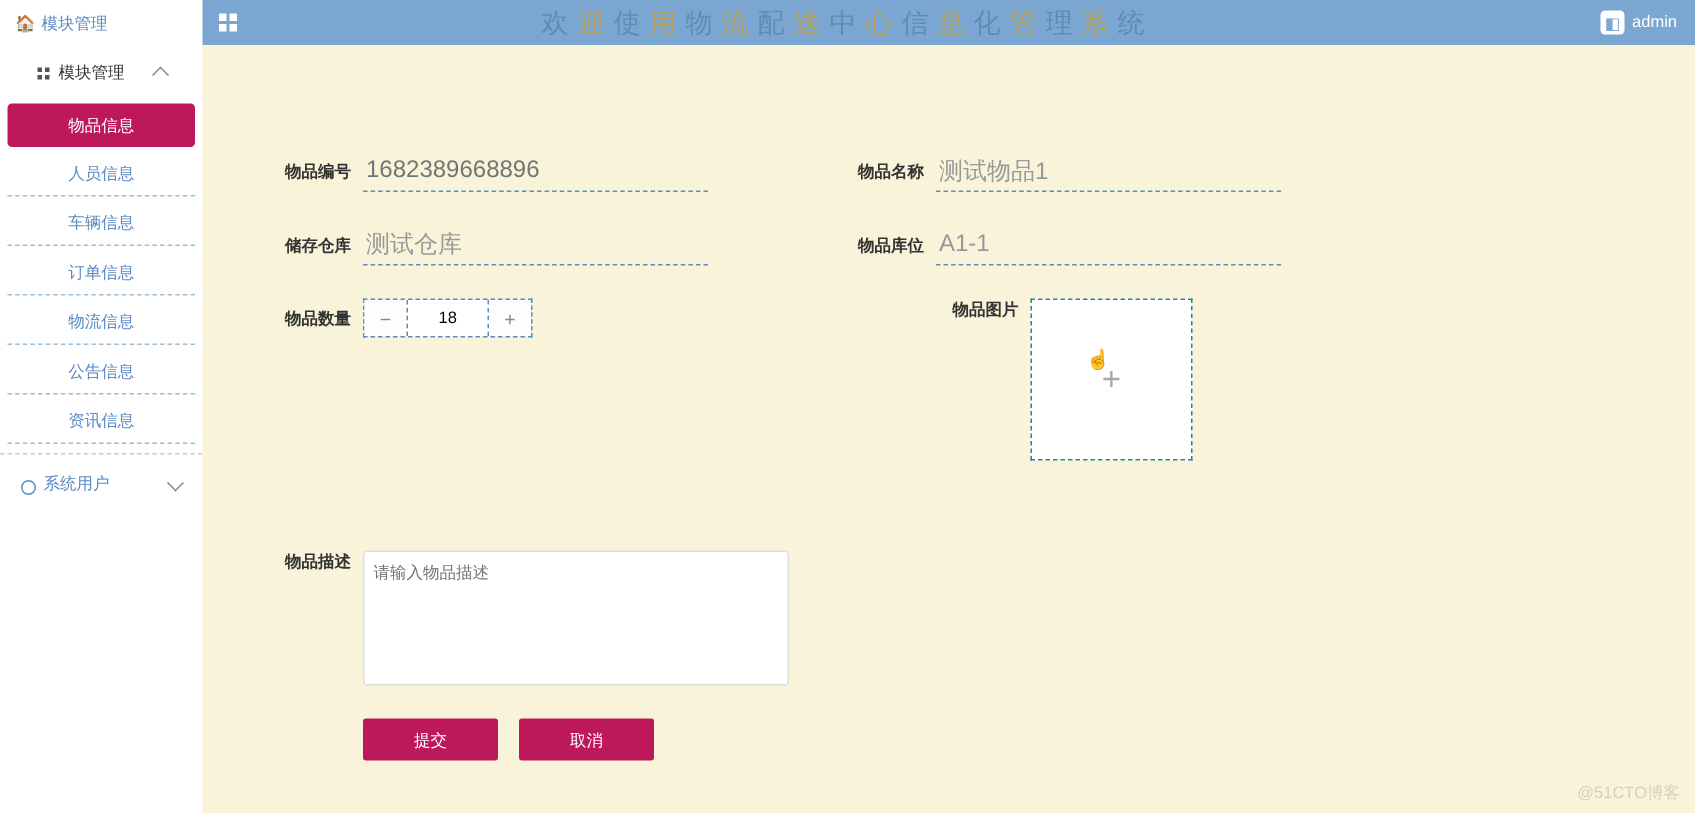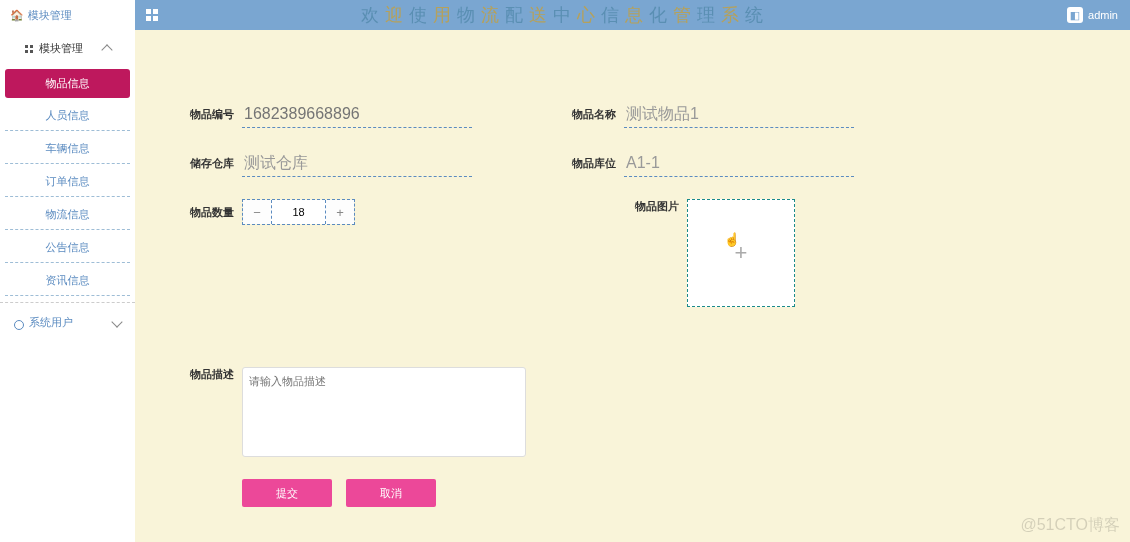--- a/index.html
+++ b/index.html
@@ -34,22 +34,22 @@
     .dotted-input.w1{width:230px;}
     .dotted-input.w2{width:230px;}
     .num-box { display:flex; align-items:center; border:1px dashed #5b8bc0;}
     .num-btn { width:28px; height:24px; display:flex; align-items:center; justify-content:center; font-size:13px; color:#888; cursor:pointer; background:#fdfdfd;}
     .num-val { width:55px; text-align:center; font-size:11px; border:none; outline:none; background:#fff; height:24px; border-left:1px dashed #5b8bc0; border-right:1px dashed #5b8bc0;}
     .upload-box { width:108px; height:108px; border:1px dashed #1a8a8a; background:#fff; display:flex; align-items:center; justify-content:center; cursor:pointer; position:relative;}
     .plus { font-size:22px; color:#aaa; font-weight:300;}
     .cursor-hand { position:absolute; top:32px; left:36px; font-size:13px;}
     .desc-box { width:284px; height:90px; border:1px solid #ddd; background:#fff; border-radius:3px; font-size:11px; color:#bbb; padding:6px; resize:none; outline:none;}
     .btns { display:flex; gap:14px; margin-top:18px; margin-left:52px;}
-    .btn { width:90px; height:28px; background:#ec4899; color:#fff; border:none; font-size:11px; cursor:pointer; border-radius:2px;}
-    .watermark { position:absolute; right:10px; bottom:6px; font-size:16px; color:rgba(0,0,0,0.15);}
+    .btn { width:90px; height:28px; background:#be185d; color:#fff; border:none; font-size:11px; cursor:pointer; border-radius:2px;}
+    .watermark { position:absolute; right:10px; bottom:6px; font-size:11px; color:rgba(0,0,0,0.15);}
   </style>
 </head>
 <body>
 
 <div class="topbar">
   <span class="grid-icon">
       <span></span>
       <span></span>
       <span></span>
       <span></span>

